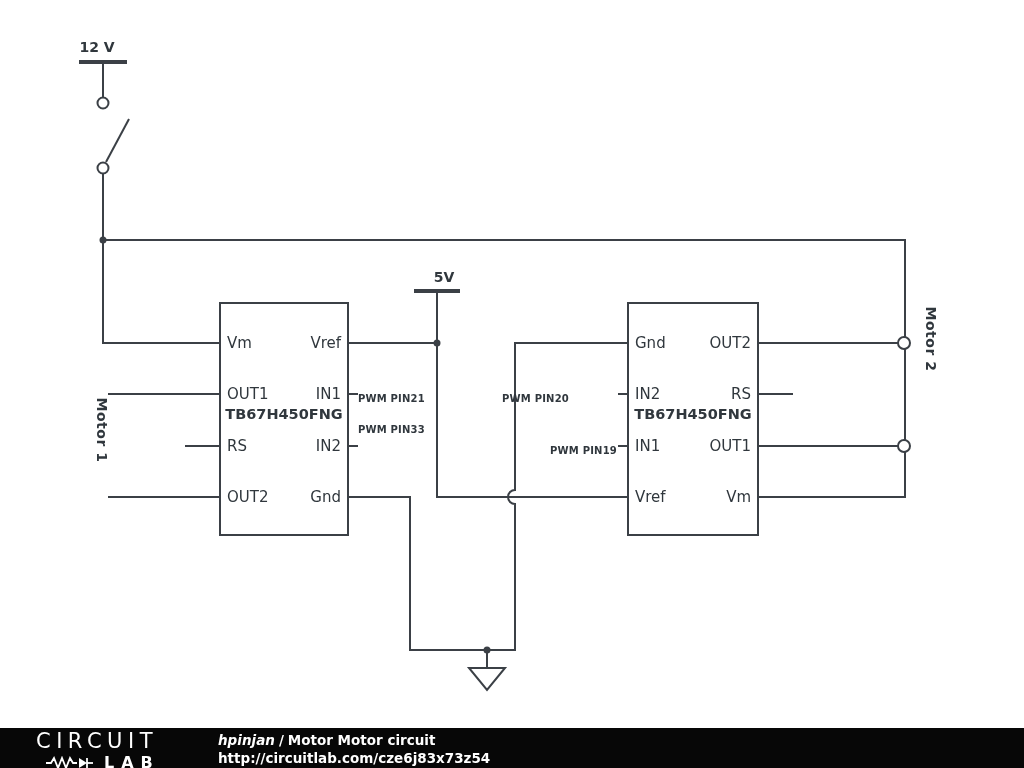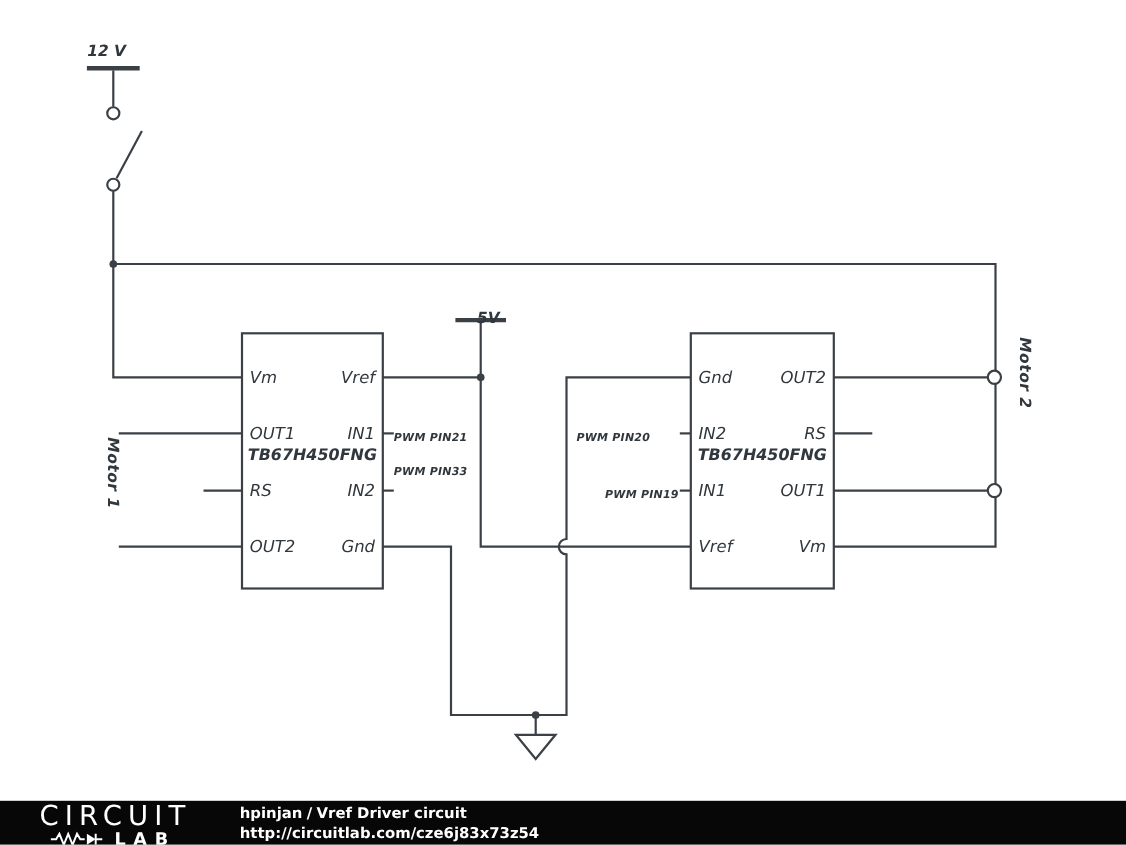--- a/index.html
+++ b/index.html
@@ -2,48 +2,48 @@
 <html style="--background: #ffffff; --wire: #3b4046; --text: #30373d; --footer-bg: #070707; --footer-text: #ffffff;"><head>
 <meta charset="utf-8">
 <style>
   * { margin:0; padding:0; box-sizing:border-box; }
   html,body { width:1024px; height:768px; }
   body {
     position:relative; overflow:hidden;
     background: var(--background, #ffffff);
     font-family: "DejaVu Sans", "Liberation Sans", sans-serif;
   }
-  .canvas { position:absolute; inset:0; background:var(--background,#fff);font-style:italic; }
+  .canvas { position:absolute; inset:0; background:var(--background,#fff); }
   svg.wires { position:absolute; left:0; top:0; }
   .stroke { stroke: var(--wire,#3b4046); fill:none; stroke-width:2; }
   .thick { stroke-width:4; }
   .white-fill { fill:#ffffff; }
   .dot { fill: var(--wire,#3b4046); stroke:none; }
 
   .lbl { position:absolute; color:var(--text,#30373d); font-size:15px;
          line-height:18px; height:18px; white-space:nowrap; }
   .center { text-align:center; }
   .right { text-align:right; }
   .ic-name { font-size:14.5px; font-weight:bold; }
   .net { font-size:10px; font-weight:bold; line-height:12px; height:12px; letter-spacing:0.2px; }
   .supply { font-size:14px; font-weight:bold; }
   .motor-label { position:absolute; white-space:nowrap; font-weight:bold; font-size:14px;
                  letter-spacing:0.5px; color:var(--text,#30373d);
                  transform: translate(-50%,-50%) rotate(90deg); }
 
   .footer { position:absolute; left:0; top:728px; width:1024px; height:40px;
             background:var(--footer-bg,#070707); color:var(--footer-text,#fff); }
   .logo { position:absolute; left:36px; top:3px; }
-  .logo-top { font-size:25px; line-height:21px; letter-spacing:5.5px; color:var(--footer-text,#fff); }
+  .logo-top { font-size:21px; line-height:21px; letter-spacing:5.5px; color:var(--footer-text,#fff); }
   .logo-bottom { margin-top:1px; display:flex; align-items:center; margin-left:10px; }
   .logo-bottom .lab { font-weight:bold; font-size:16px; letter-spacing:7px; margin-left:6px;
                       color:var(--footer-text,#fff); }
   .meta { position:absolute; left:218px; top:3px; }
   .title-line { font-size:13.5px; line-height:18px; }
-  .title-line .author { font-weight:bold; }
+  .title-line .author { font-style:italic; font-weight:bold; }
   .title-line .sep { margin:0 4px; font-weight:bold; }
   .title-line .ctitle { font-weight:bold; }
   .url { font-size:13.5px; line-height:18px; font-weight:bold; }
 </style>
 </head>
 <body>
 
 <div class="canvas">
 
   <svg class="wires" width="1024" height="768" viewBox="0 0 1024 768">
@@ -92,21 +92,21 @@
 
     <circle class="stroke white-fill" cx="904" cy="343" r="6"></circle>
     <circle class="stroke white-fill" cx="904" cy="446" r="6"></circle>
 
     <circle class="dot" cx="103" cy="240" r="3.5"></circle>
     <circle class="dot" cx="437" cy="343" r="3.5"></circle>
     <circle class="dot" cx="487" cy="650" r="3.5"></circle>
   </svg>
 
   <div class="lbl supply center" style="left:69px; top:38px; width:56px;">12 V</div>
-  <div class="lbl supply center" style="left:416px; top:281px; width:56px;">5V</div>
+  <div class="lbl supply center" style="left:416px; top:268px; width:56px;">5V</div>
 
   <div class="lbl" style="left:227px; top:334px; width:70px;">Vm</div>
   <div class="lbl" style="left:227px; top:385px; width:70px;">OUT1</div>
   <div class="lbl" style="left:227px; top:437px; width:70px;">RS</div>
   <div class="lbl" style="left:227px; top:488px; width:70px;">OUT2</div>
   <div class="lbl right" style="left:271px; top:334px; width:70px;">Vref</div>
   <div class="lbl right" style="left:271px; top:385px; width:70px;">IN1</div>
   <div class="lbl right" style="left:271px; top:437px; width:70px;">IN2</div>
   <div class="lbl right" style="left:271px; top:488px; width:70px;">Gnd</div>
   <div class="lbl ic-name center" style="left:221px; top:405px; width:126px;">TB67H450FNG</div>
@@ -116,21 +116,21 @@
   <div class="lbl" style="left:635px; top:437px; width:70px;">IN1</div>
   <div class="lbl" style="left:635px; top:488px; width:70px;">Vref</div>
   <div class="lbl right" style="left:681px; top:334px; width:70px;">OUT2</div>
   <div class="lbl right" style="left:681px; top:385px; width:70px;">RS</div>
   <div class="lbl right" style="left:681px; top:437px; width:70px;">OUT1</div>
   <div class="lbl right" style="left:681px; top:488px; width:70px;">Vm</div>
   <div class="lbl ic-name center" style="left:629px; top:405px; width:128px;">TB67H450FNG</div>
 
   <div class="lbl net" style="left:358px; top:393px; width:85px;">PWM PIN21</div>
   <div class="lbl net" style="left:358px; top:424px; width:85px;">PWM PIN33</div>
-  <div class="lbl net right" style="left:506px; top:393px; width:85px;">PWM PIN20</div>
+  <div class="lbl net right" style="left:484px; top:393px; width:85px;">PWM PIN20</div>
   <div class="lbl net right" style="left:532px; top:445px; width:85px;">PWM PIN19</div>
 
   <div class="motor-label" style="left:102px; top:430px;">Motor 1</div>
   <div class="motor-label" style="left:931px; top:339px;">Motor 2</div>
 </div>
 
 <div class="footer">
   <div class="logo">
     <div class="logo-top">CIRCUIT</div>
     <div class="logo-bottom">
@@ -138,17 +138,17 @@
         <polyline points="0,7 5,7 8,2 12,12 16,2 20,12 24,2 27,7 31,7" fill="none" stroke="#ffffff" stroke-width="1.8"></polyline>
         <polygon points="33,2 33,12 41,7" fill="#ffffff"></polygon>
         <line x1="41" y1="2" x2="41" y2="12" stroke="#ffffff" stroke-width="1.8"></line>
         <line x1="41" y1="7" x2="47" y2="7" stroke="#ffffff" stroke-width="1.8"></line>
       </svg>
       <span class="lab">LAB</span>
     </div>
   </div>
   <div class="meta">
     <div class="title-line">
-      <span class="author">hpinjan</span><span class="sep">/</span><span class="ctitle">Vref Driver circuit</span>
+      <span class="author">hpinjan</span><span class="sep">/</span><span class="ctitle">Motor Motor circuit</span>
     </div>
     <div class="url">http://circuitlab.com/cze6j83x73z54</div>
   </div>
 </div>
 
 </body></html>

